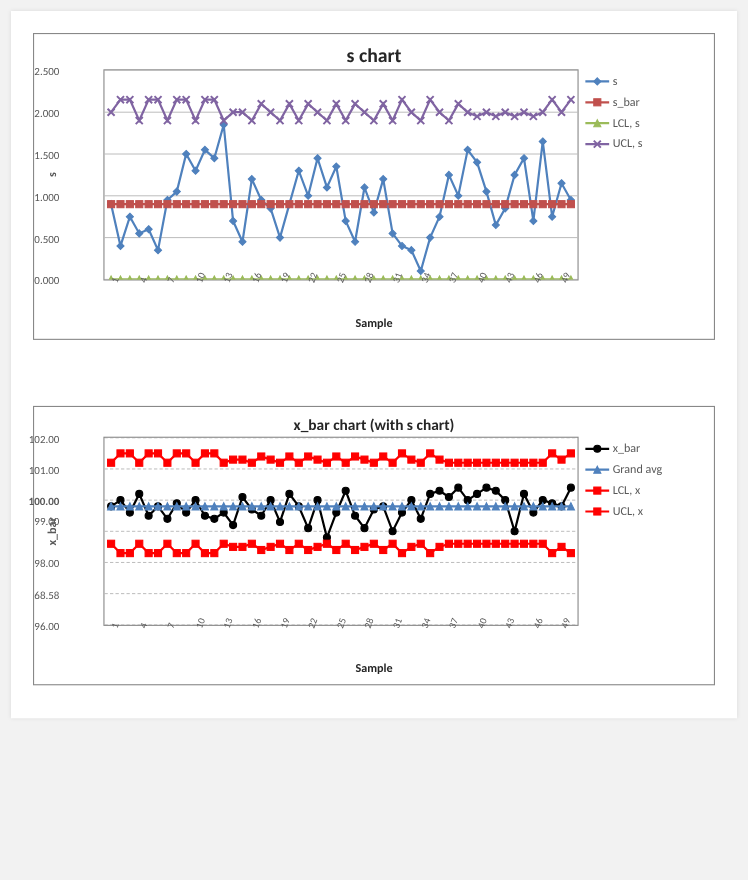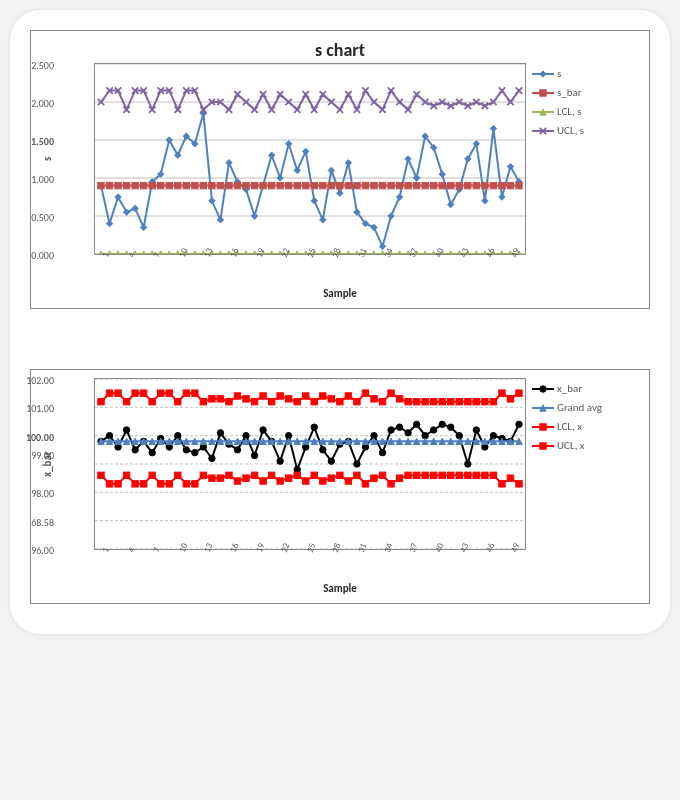--- a/index.html
+++ b/index.html
@@ -1,16 +1,16 @@
 <!DOCTYPE html>
 <html><head>
 <meta charset="utf-8">
 <style>
 body { margin:0; padding:0; background:#f2f2f2; font-family:Calibri, Arial, sans-serif; font-size:11px; color:#595959; width:680px; }
-.page { background:#fff; margin:10px; padding:20px 20px 30px 20px; box-shadow:0 0 4px rgba(0,0,0,0.1);border-radius:30px; }
+.page { background:#fff; margin:10px; padding:20px 20px 30px 20px; box-shadow:0 0 4px rgba(0,0,0,0.1); }
 .chart-box { border:1px solid #888; padding:8px 8px 8px 8px; margin-bottom:60px; position:relative; }
 .chart-box:last-child { margin-bottom:0; }
 .chart-title { font-size:18px; font-weight:bold; text-align:center; margin-bottom:2px; color:#262626;}
 .chart-row { display:flex; align-items:stretch; }
 .ylabel { writing-mode:vertical-rl; transform:rotate(180deg); text-align:center; font-weight:bold; font-size:11px; padding:0 2px; display:flex; align-items:center; justify-content:center; }
 .plot { position:relative; border:1px solid #888; }
 .legend { width:70px; padding:4px 0 0 6px; font-size:11px; }
 .legend div { display:flex; align-items:center; margin-bottom:6px; white-space:nowrap; }
 .lsw { width:22px; display:inline-flex; align-items:center; justify-content:center; margin-right:3px; }
 .xlabel { text-align:center; font-weight:bold; font-size:11px; margin-top:6px; color:#262626;}
@@ -27,21 +27,21 @@
 
   <div class="chart-box">
     <div class="chart-title">s chart</div>
     <div class="chart-row">
       <div class="ylabel">s</div>
       <div style="position:relative; flex:0 0 38px;">
         <div class="ticks-y" id="yt0">
             <span style="bottom: 0px; margin-top: 28px;">0.000</span>
             <span style="bottom: 38px;">0.500</span>
             <span style="bottom: 76px;">1.000</span>
-            <span style="bottom: 114px; font-weight: bold;">1.500</span>
+            <span style="bottom: 114px;">1.500</span>
             <span style="bottom: 152px;">2.000</span>
             <span style="bottom: 190px;">2.500</span>
           </div>
       </div>
       <div class="plot" id="plot0" style="width:430px;height:190px;">
           <svg width="430" height="190">
             <line x1="0" y1="190" x2="430" y2="190" stroke="#999" stroke-width="0.6"></line>
             <line x1="0" y1="152" x2="430" y2="152" stroke="#999" stroke-width="0.6"></line>
             <line x1="0" y1="114" x2="430" y2="114" stroke="#999" stroke-width="0.6"></line>
             <line x1="0" y1="76" x2="430" y2="76" stroke="#999" stroke-width="0.6"></line>
@@ -312,20 +312,21 @@
           <span style="left: 368.286px;">43</span>
           <span style="left: 393.878px;">46</span>
           <span style="left: 419.469px;">49</span>
         </div>
       <div style="width:70px;"></div>
     </div>
     <div class="xlabel">Sample</div>
   </div>
 
   <div class="chart-box">
+    <div class="chart-title" style="font-size:14px;">x_bar chart (with s chart)</div>
     <div class="chart-row">
       <div class="ylabel">x_bar</div>
       <div style="position:relative; flex:0 0 38px;">
         <div class="ticks-y" id="yt1">
             <span style="bottom: 0px;">96.00</span>
             <span style="bottom: 28.3333px;">68.58</span>
             <span style="bottom: 56.6667px;">98.00</span>
             <span style="bottom: 95px;">99.00</span>
             <span style="bottom: 113.333px; font-weight: bold;">100.00</span>
             <span style="bottom: 141.667px;">101.00</span>

